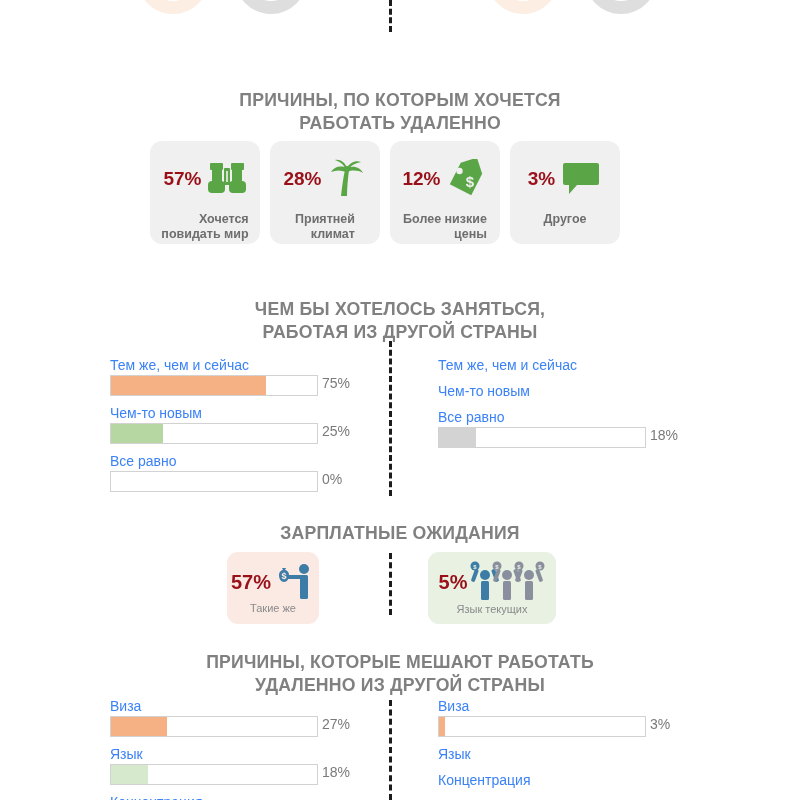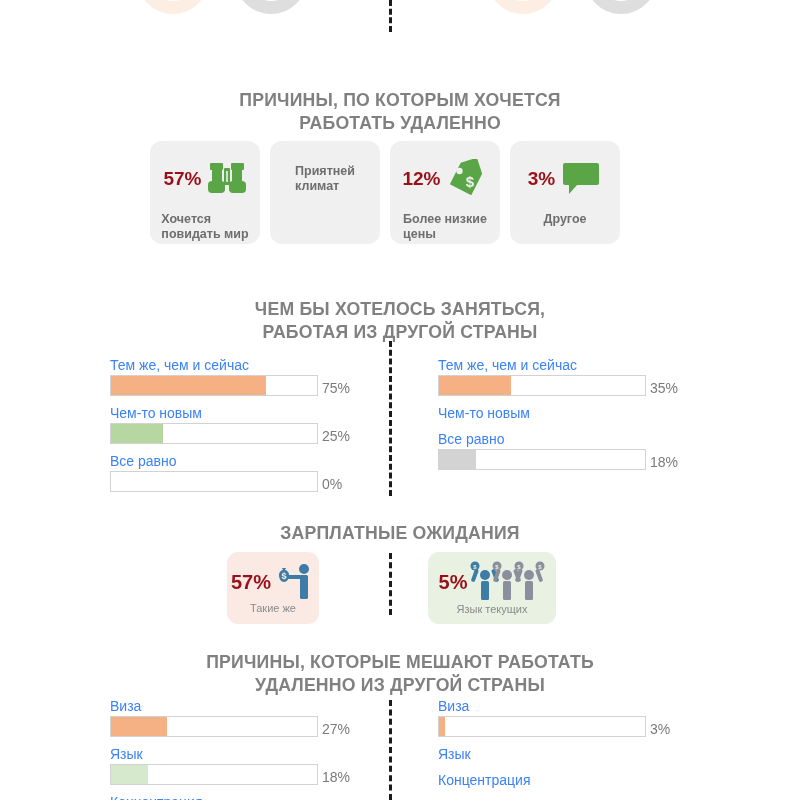--- a/index.html
+++ b/index.html
@@ -90,36 +90,36 @@
     color: #991019;
     font-weight: bold;
     font-size: 19px;
   }
   .card-label {
     margin-top: 9px;
     color: #6e6e6e;
     font-weight: bold;
     font-size: 12.5px;
     line-height: 15px;
-    text-align: left;
+    text-align: right;
     padding: 0 5px;
   }
   .icon-green { fill: #5aa545; }
 
   
   .bars { position: absolute; }
   .bar-row { position: relative; margin-bottom: 9px; }
   .bar-label {
     color: #3b82f6;
     font-size: 14px;
     line-height: 17px;
     margin-bottom: 1px;
     white-space: nowrap;
   }
-  .bar-line { display: flex; align-items: flex-end; }
+  .bar-line { display: flex; align-items: flex-start; }
   .bar-track {
     width: 208px;
     height: 21px;
     background: #ffffff;
     border: 1px solid #d2d2d2;
     box-sizing: border-box;
     position: relative;
   }
   .bar-fill { height: 100%; }
   .fill-peach { background: #f5b183; }
@@ -192,20 +192,33 @@
           <rect x="19.2" y="10" width="1.6" height="11" fill="#f0f0f0"></rect>
           <rect x="1" y="20" width="17" height="12" rx="4"></rect>
           <rect x="22" y="20" width="17" height="12" rx="4"></rect>
         </g>
       </svg>
     </div>
     <div class="card-label">Хочется<br>повидать мир</div>
   </div>
 
   <div class="card">
+    <div class="card-top">
+      <span class="card-pct">28%</span>
+      <svg width="40" height="40" viewBox="0 0 40 40">
+        <g class="icon-green">
+          <path d="M18 11 C16 20 15 28 14 37 L20 37 C20 28 21 19 22 11 Z"></path>
+          <path d="M20 9 C13 6 7 8 4 13 C9 11 14 11 19 13 Z"></path>
+          <path d="M20 9 C27 6 34 9 36 14 C31 11 25 11 20 13 Z"></path>
+          <path d="M20 9 C18 3 13 0 8 1 C13 3 17 5 19 11 Z"></path>
+          <path d="M20 9 C23 3 29 1 34 3 C29 4 24 6 21 11 Z"></path>
+          <circle cx="20" cy="10" r="3"></circle>
+        </g>
+      </svg>
+    </div>
     <div class="card-label">Приятней<br>климат</div>
   </div>
 
   <div class="card">
     <div class="card-top">
       <span class="card-pct">12%</span>
       <svg width="42" height="40" viewBox="0 0 42 40">
         <g class="icon-green">
           <path d="M20 3 L37 3 L37 20 L20 37 L3 20 Z" transform="rotate(-18 20 20)"></path>
         </g>
@@ -262,26 +275,20 @@
           <div class="bar-fill fill-gray" style="width:0%"></div>
         </div>
       <span class="bar-pct">0%</span>
     </div>
   </div>
 </div>
 
 <div class="bars" style="left:438px;top:357px;">
   <div class="bar-row">
     <div class="bar-label">Тем же, чем и сейчас</div>
-    <div class="bar-line">
-      <div class="bar-track">
-          <div class="bar-fill fill-peach" style="width:35%"></div>
-        </div>
-      <span class="bar-pct">35%</span>
-    </div>
   </div>
   <div class="bar-row">
     <div class="bar-label">Чем-то новым</div>
   </div>
   <div class="bar-row">
     <div class="bar-label">Все равно</div>
     <div class="bar-line">
       <div class="bar-track">
           <div class="bar-fill fill-gray" style="width:18%"></div>
         </div>

